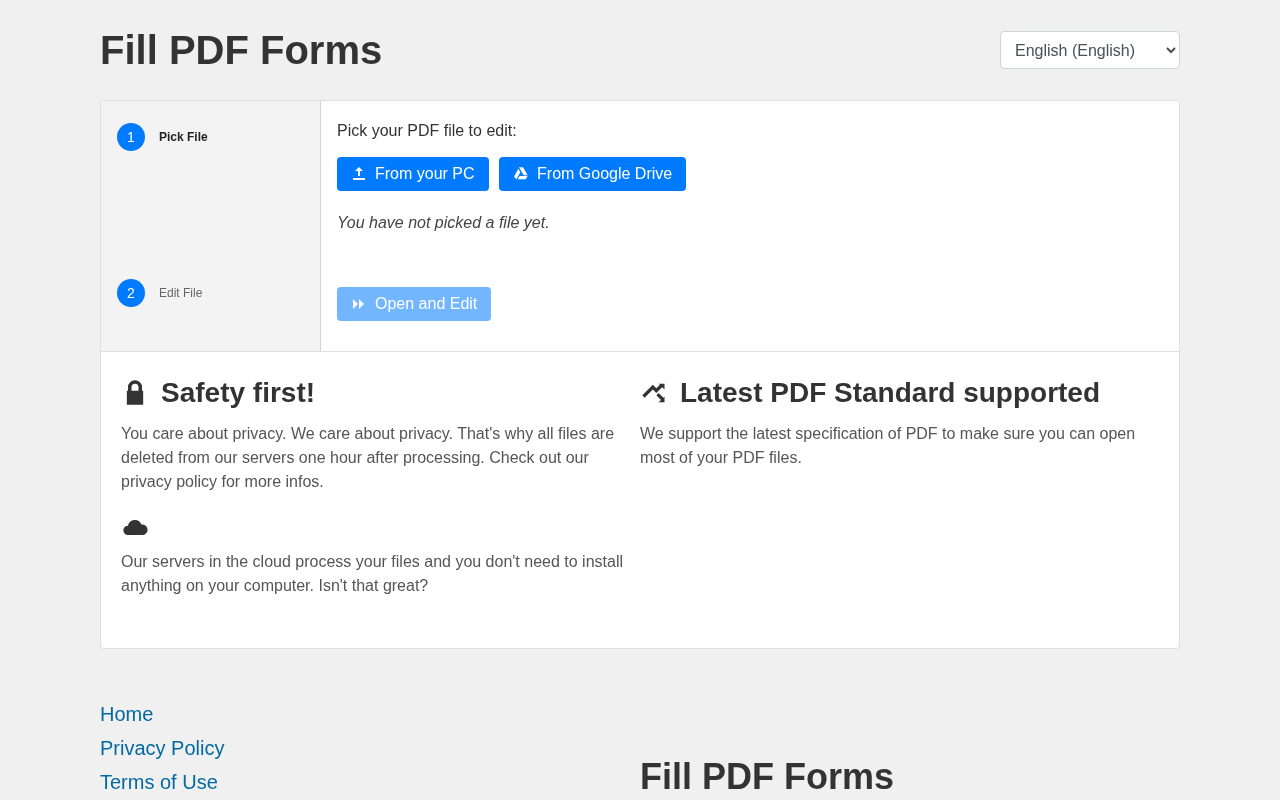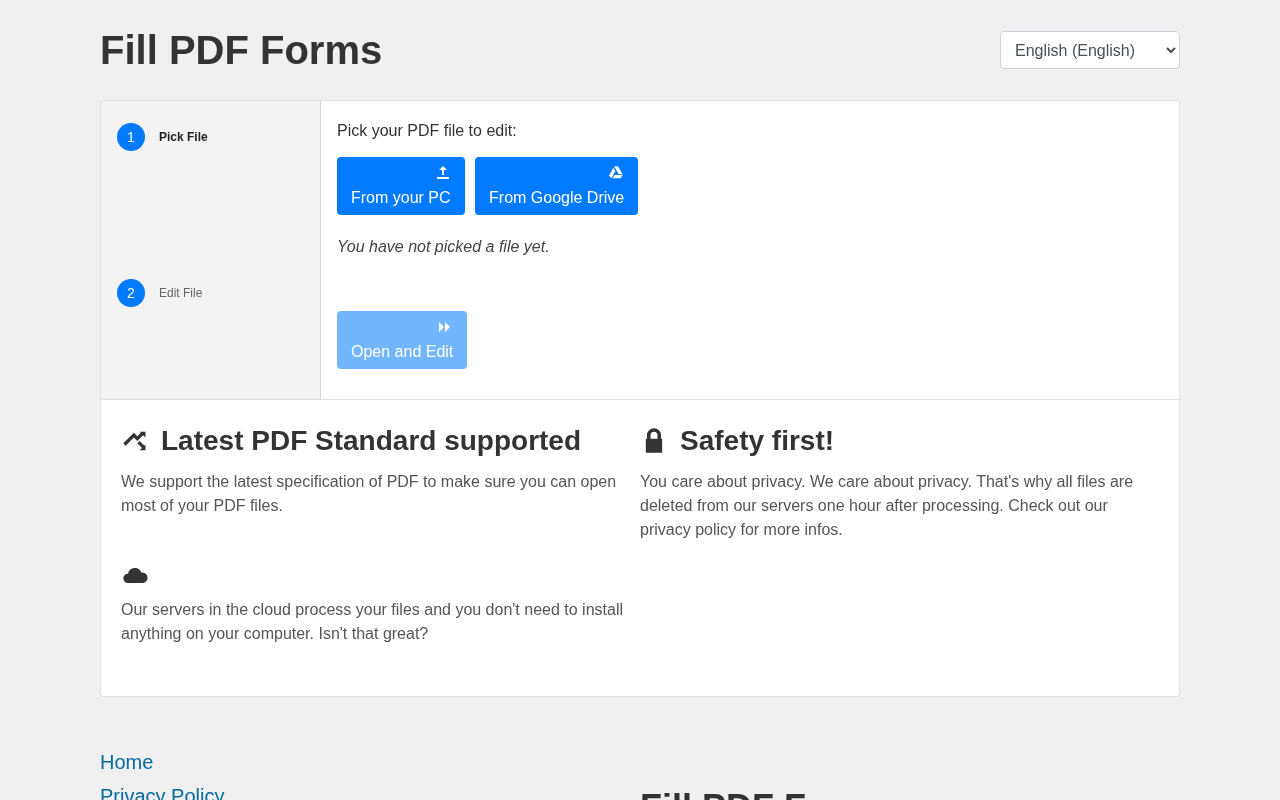--- a/index.html
+++ b/index.html
@@ -76,31 +76,30 @@
     align-items: center;
     justify-content: center;
     font-size: 14px;
     flex: 0 0 28px;
   }
   .step-label { font-size: 12px; color: #666; }
   .step-label.active { font-weight: 700; color: #222; }
   .prompt-text { color: #333; margin-bottom: 14px; }
   .btn {
     display: inline-flex;
-    align-items: flex-end;
+    align-items: center;
     gap: 8px;
     background: #007bff;
     color: #fff;
     border: none;
     border-radius: 4px;
     padding: 8px 14px;
     font-size: 16px;
     cursor: pointer;
     margin-right: 6px;
-    flex-direction: column;
   }
   .btn[disabled], .btn.disabled {
     opacity: .55;
     cursor: not-allowed;
   }
   .status-text {
     color: #444;
     font-style: italic;
   }
   .step-content { }
@@ -210,37 +209,37 @@
           </button>
         </div>
       </div>
     </div>
 
     <div class="features">
       <div class="feature">
         <h2>
           <span class="icon">
             <svg viewBox="0 0 24 24" fill="currentColor">
+                <path d="M6 10V7a6 6 0 1112 0v3h1v12H5V10h1zm3 0h6V7a3 3 0 10-6 0v3z"></path>
+              </svg>
+          </span>
+          <span>Safety first!</span>
+        </h2>
+        <p>You care about privacy. We care about privacy. That's why all files are deleted from our servers one hour after processing. Check out our privacy policy for more infos.</p>
+      </div>
+      <div class="feature">
+        <h2>
+          <span class="icon">
+            <svg viewBox="0 0 24 24" fill="currentColor">
                 <path d="M16 4h5v5l-2-2-5 5-3-3-7 7-2-2 9-9 3 3 3-3-1-1zM21 15v5h-5l2-2-4-4 2-2 4 4 1-1z"></path>
               </svg>
           </span>
           <span>Latest PDF Standard supported</span>
         </h2>
         <p>We support the latest specification of PDF to make sure you can open most of your PDF files.</p>
-      </div>
-      <div class="feature">
-        <h2>
-          <span class="icon">
-            <svg viewBox="0 0 24 24" fill="currentColor">
-                <path d="M6 10V7a6 6 0 1112 0v3h1v12H5V10h1zm3 0h6V7a3 3 0 10-6 0v3z"></path>
-              </svg>
-          </span>
-          <span>Safety first!</span>
-        </h2>
-        <p>You care about privacy. We care about privacy. That's why all files are deleted from our servers one hour after processing. Check out our privacy policy for more infos.</p>
       </div>
       <div class="feature">
         <h2>
           <span class="icon">
             <svg viewBox="0 0 24 24" fill="currentColor">
                 <path d="M19 18H6a4 4 0 010-8 6 6 0 0111.5-1A4.5 4.5 0 0119 18z"></path>
               </svg>
           </span>
         </h2>
         <p>Our servers in the cloud process your files and you don't need to install anything on your computer. Isn't that great?</p>
@@ -248,18 +247,19 @@
       <div class="feature">
       </div>
     </div>
   </div>
 
   <footer>
     <div class="footer-row">
       <div class="footer-links">
         <a href="#">Home</a>
         <a href="#">Privacy Policy</a>
+        <a href="#">Terms of Use</a>
         <a href="#">Contact Us</a>
       </div>
       <div class="footer-title">Fill PDF Forms</div>
     </div>
   </footer>
 </div>
 
 </body></html>

